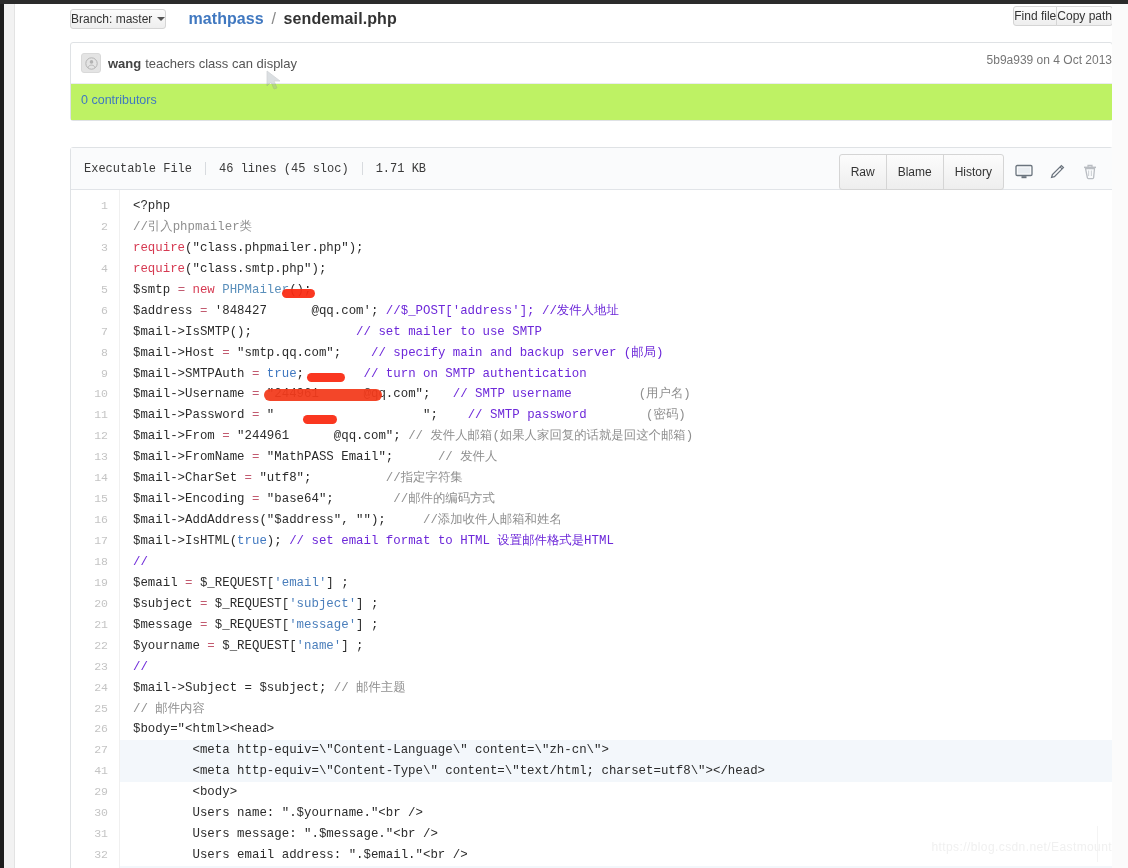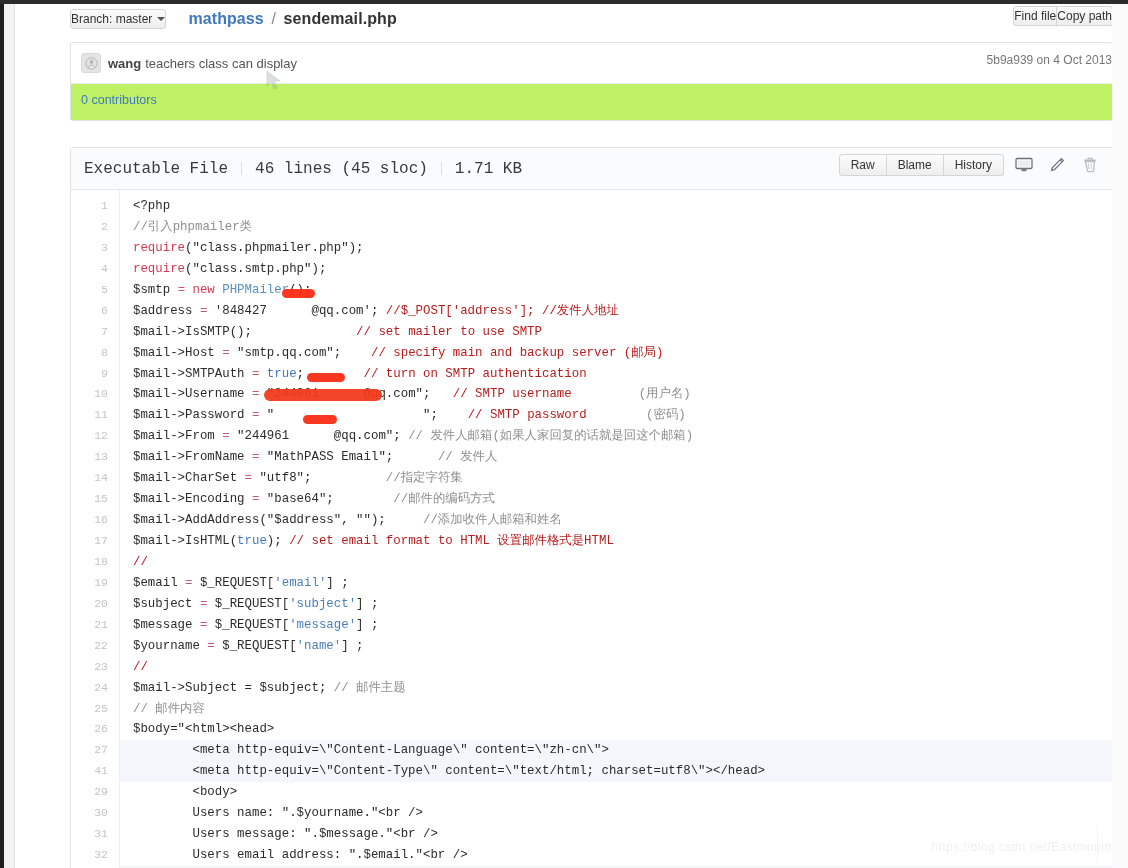--- a/index.html
+++ b/index.html
@@ -197,40 +197,40 @@
     display: flex;
     align-items: center;
     padding: 9px 10px;
     background: #fafbfc;
     border-bottom: 1px solid #e1e4e8;
     position: relative;
     height: 23px;
   }
   .blob-info {
     font-family: "Liberation Mono", "DejaVu Sans Mono", monospace;
-    font-size: 16px;
+    font-size: 12px;
     color: #3a3a3a;
     display: flex;
     align-items: center;
   }
   .blob-info .cell { padding: 0 13px; }
   .blob-info .cell:first-child { padding-left: 3px; }
   .blob-info .divider {
     width: 1px; height: 13px;
     background: #d8dbdf;
   }
   .blob-actions {
     position: absolute;
     right: 9px;
     top: 6px;
     display: flex;
     align-items: center;
   }
   .blob-actions .btn {
-    height: 22px;
+    height: 36px;
     border-radius: 0;
     margin-left: -1px;
     font-size: 12px;
     padding: 0 11px;
   }
   .blob-actions .btn:first-child { border-radius: 3px 0 0 3px; }
   .blob-actions .btn.last-group  { border-radius: 0 3px 3px 0; }
   .icon-btn {
     width: 26px; height: 22px;
     display: inline-flex;
@@ -279,21 +279,21 @@
     font-size: 12.4px;
     color: #2b2b2b;
     white-space: pre;
     box-sizing: border-box;
   }
   .codecol .cl.hl { background: #f3f7fb; }
   .tok-kw   { color: #d63a52; }
   .tok-cls  { color: #5a8fbb; }
   .tok-bool { color: #4078c0; }
   .tok-sblue{ color: #4a7ebb; }
-  .tok-cmt  { color: #b91c1c; margin-top: 36px; }
+  .tok-cmt  { color: #6d28d9; margin-top: 36px; }
   .tok-cmt-cn { color: #8f8f8f; }
   .tok-op   { color: #c25b70; }
 
   
   .redact {
     position: absolute;
     background: #fa2a12;
     border-radius: 7px;
     z-index: 20;
     opacity: 0.94;

